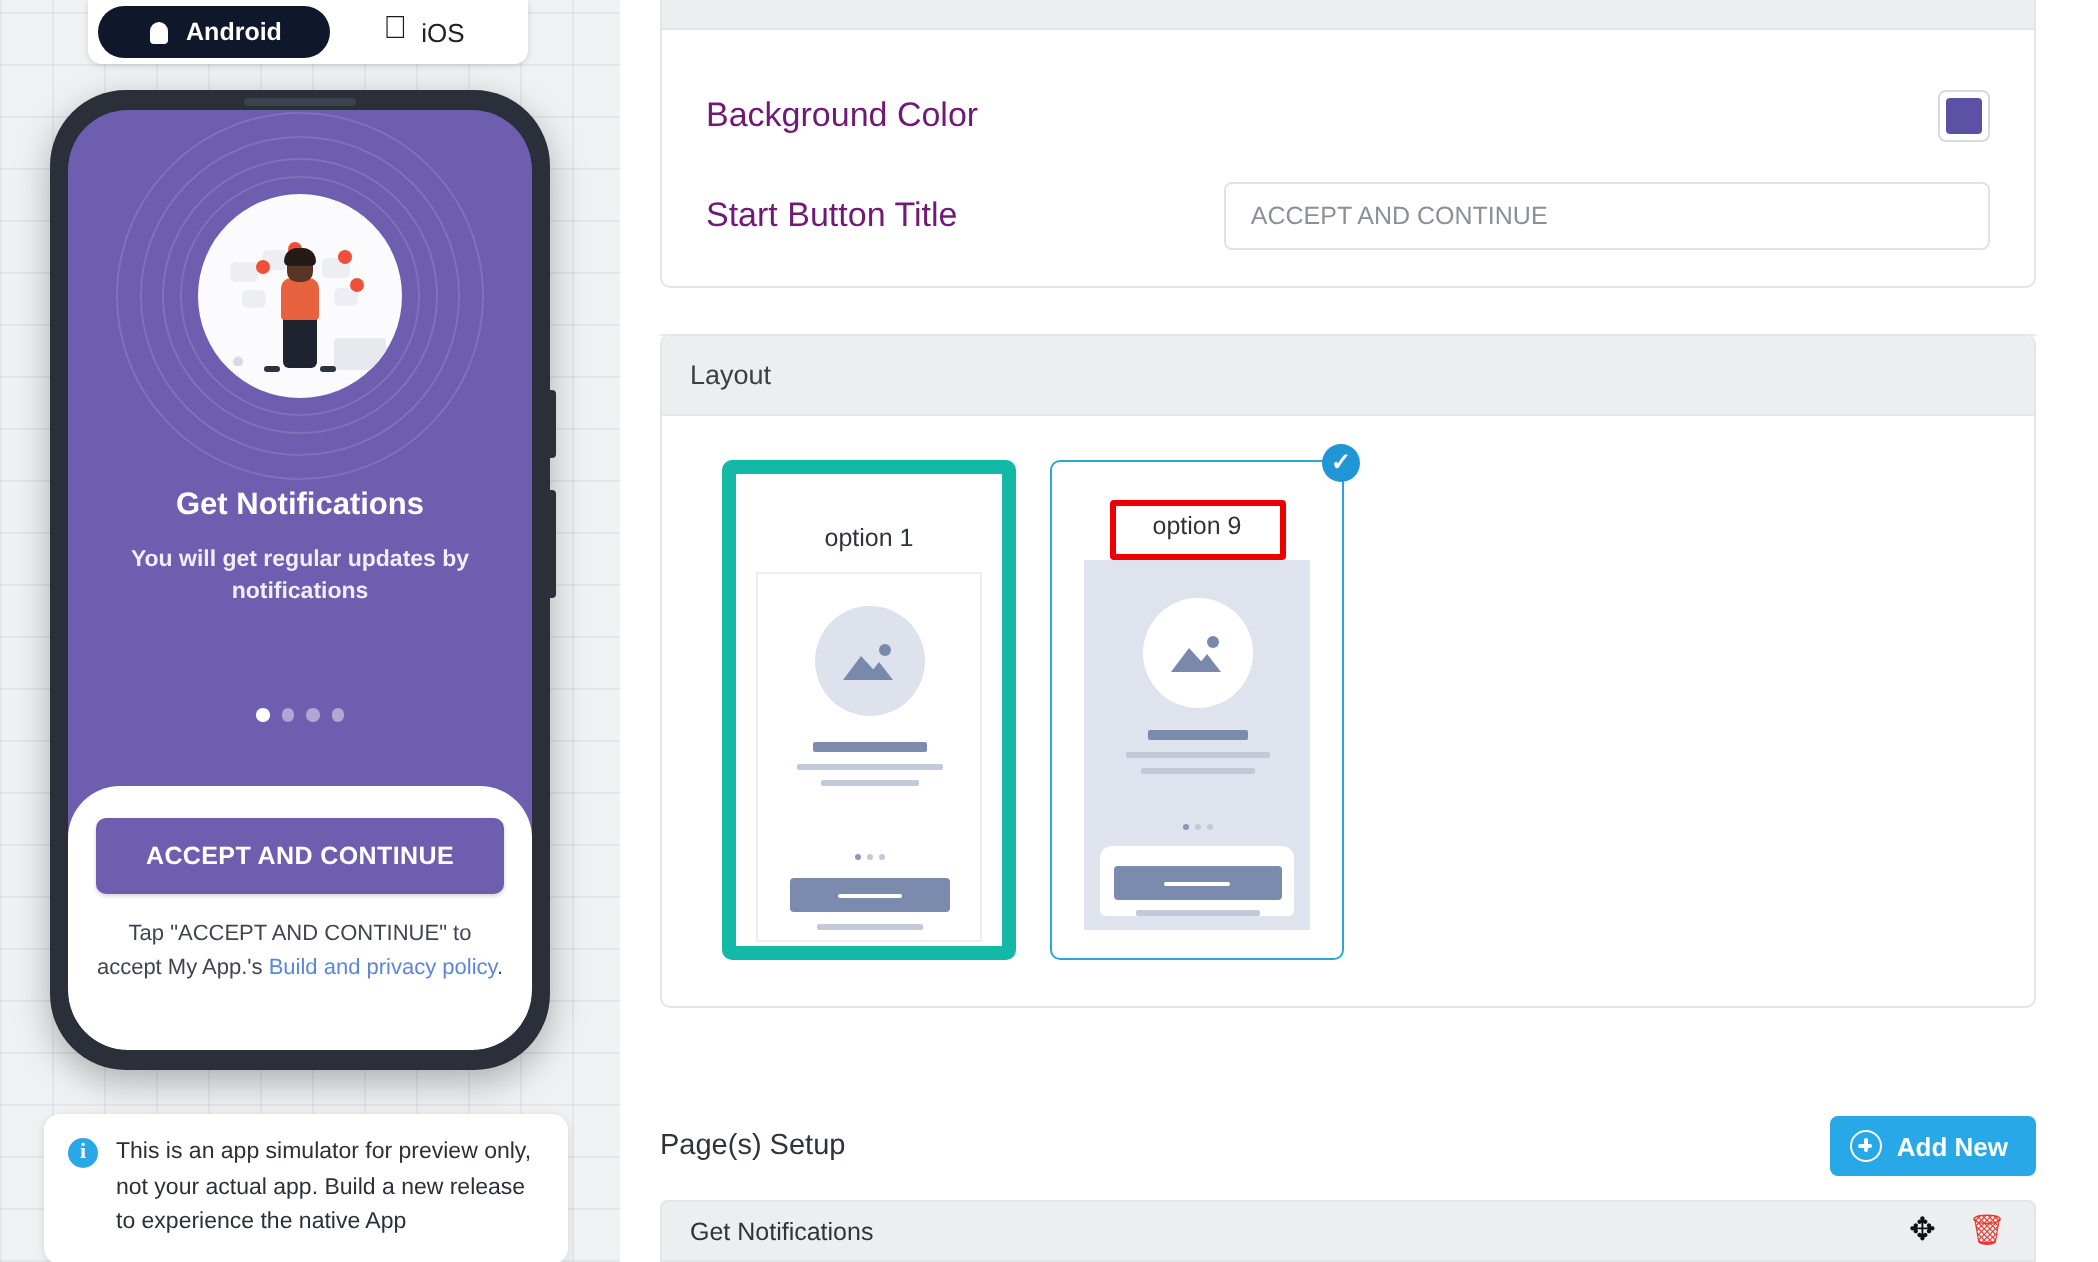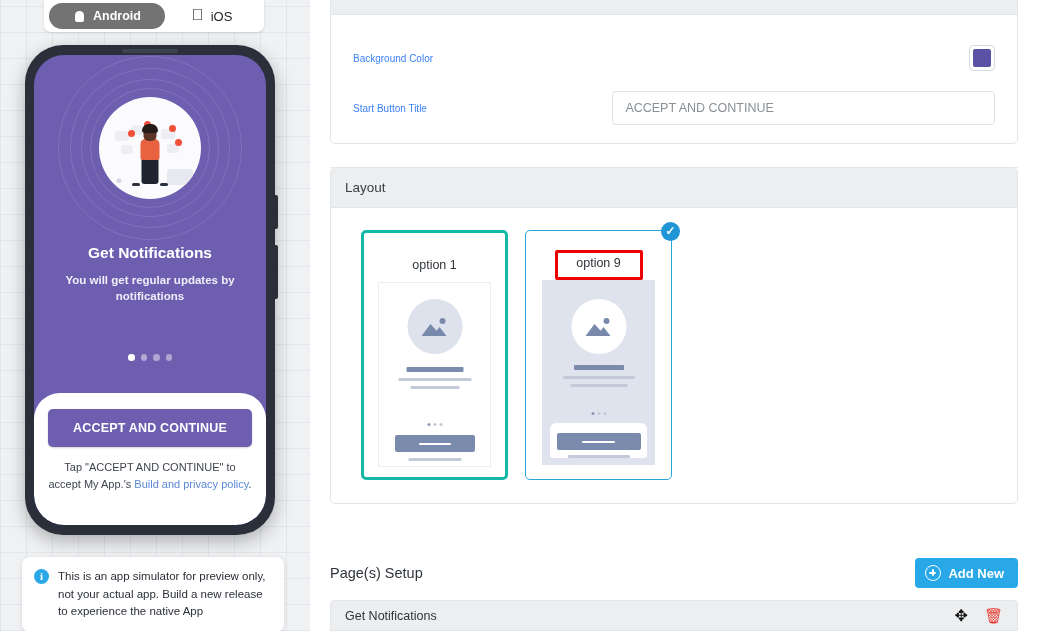--- a/index.html
+++ b/index.html
@@ -30,21 +30,21 @@
     border-radius: 0 0 7px 7px;
     box-shadow: 0 1px 3px rgba(0,0,0,0.12);
     display: flex; align-items: center;
     padding: 0 5px;
   }
   .plat-btn {
     height: 26px; display: flex; align-items: center; justify-content: center;
     gap: 7px; border-radius: 13px; font-size: 12.5px; font-weight: bold;
     cursor: pointer; user-select: none;
   }
-  .plat-btn.android { width: 116px; background: #737373; color: #fff; }
+  .plat-btn.android { width: 116px; background: #0f172a; color: #fff; }
   .plat-btn.ios { width: 94px; background: transparent; color: #222; font-weight: normal; font-size: 13px;}
   .android-glyph { width: 13px; height: 13px; position: relative; }
   .android-glyph::before {
     content: ""; position: absolute; left: 2px; top: 1px; width: 9px; height: 5px;
     background: #fff; border-radius: 5px 5px 0 0;
   }
   .android-glyph::after {
     content: ""; position: absolute; left: 2px; top: 6.5px; width: 9px; height: 6px;
     background: #fff; border-radius: 0 0 2px 2px;
   }
@@ -176,38 +176,38 @@
     padding: 12px 14px; font-size: 13.5px; color: #3a3f46;
     border-radius: 4px 4px 0 0;
   }
 
   
   #card-settings { top: -14px; height: 158px; }
   #card-settings .card-head { height: 28px; padding-top: 4px; }
   .field-row { display: flex; align-items: center; padding: 0 22px; }
   #row-bgcolor { height: 54px; margin-top: 16px; }
   #row-btntitle { height: 46px; }
-  .field-label { width: 272px; font-size: 10px; color: #3b82f6; }
+  .field-label { width: 272px; font-size: 17px; color: #701a75; }
   .color-swatch-wrap {
     margin-left: auto; width: 26px; height: 26px; background: #fff;
     border: 1px solid #d7dade; border-radius: 4px; padding: 3px; cursor: pointer;
   }
   .color-swatch { width: 100%; height: 100%; border-radius: 2px; background: #5c52a5; }
   .text-input {
     width: 400px; height: 34px; border: 1px solid #dfe2e6; border-radius: 4px;
     padding: 0 12px; font-size: 12.5px; color: #8a9097; background: #fff;
     font-family: "Liberation Sans", sans-serif;
   }
   .text-input::placeholder { color: #8a9097; }
 
   
   #card-layout { top: 167px; height: 337px; }
   .layout-body { padding: 22px 30px 26px 30px; display: flex; gap: 17px; }
   .opt-card {
-    width: 147px; height: 250px; border: 3px solid #14b8a6; border-radius: 5px;
+    width: 147px; height: 250px; border: 7px solid #14b8a6; border-radius: 5px;
     background: #fff; position: relative; cursor: pointer;
     display: flex; flex-direction: column; align-items: center;
   }
   .opt-card.selected { border: 1.5px solid #2aa7d8; }
   .opt-title { font-size: 12.5px; color: #2f343b; margin-top: 25px; }
   .opt-check {
     position: absolute; right: -9px; top: -9px; width: 19px; height: 19px;
     border-radius: 50%; background: #2196d6; color: #fff; font-size: 12px;
     line-height: 19px; text-align: center; font-weight: bold;
   }

